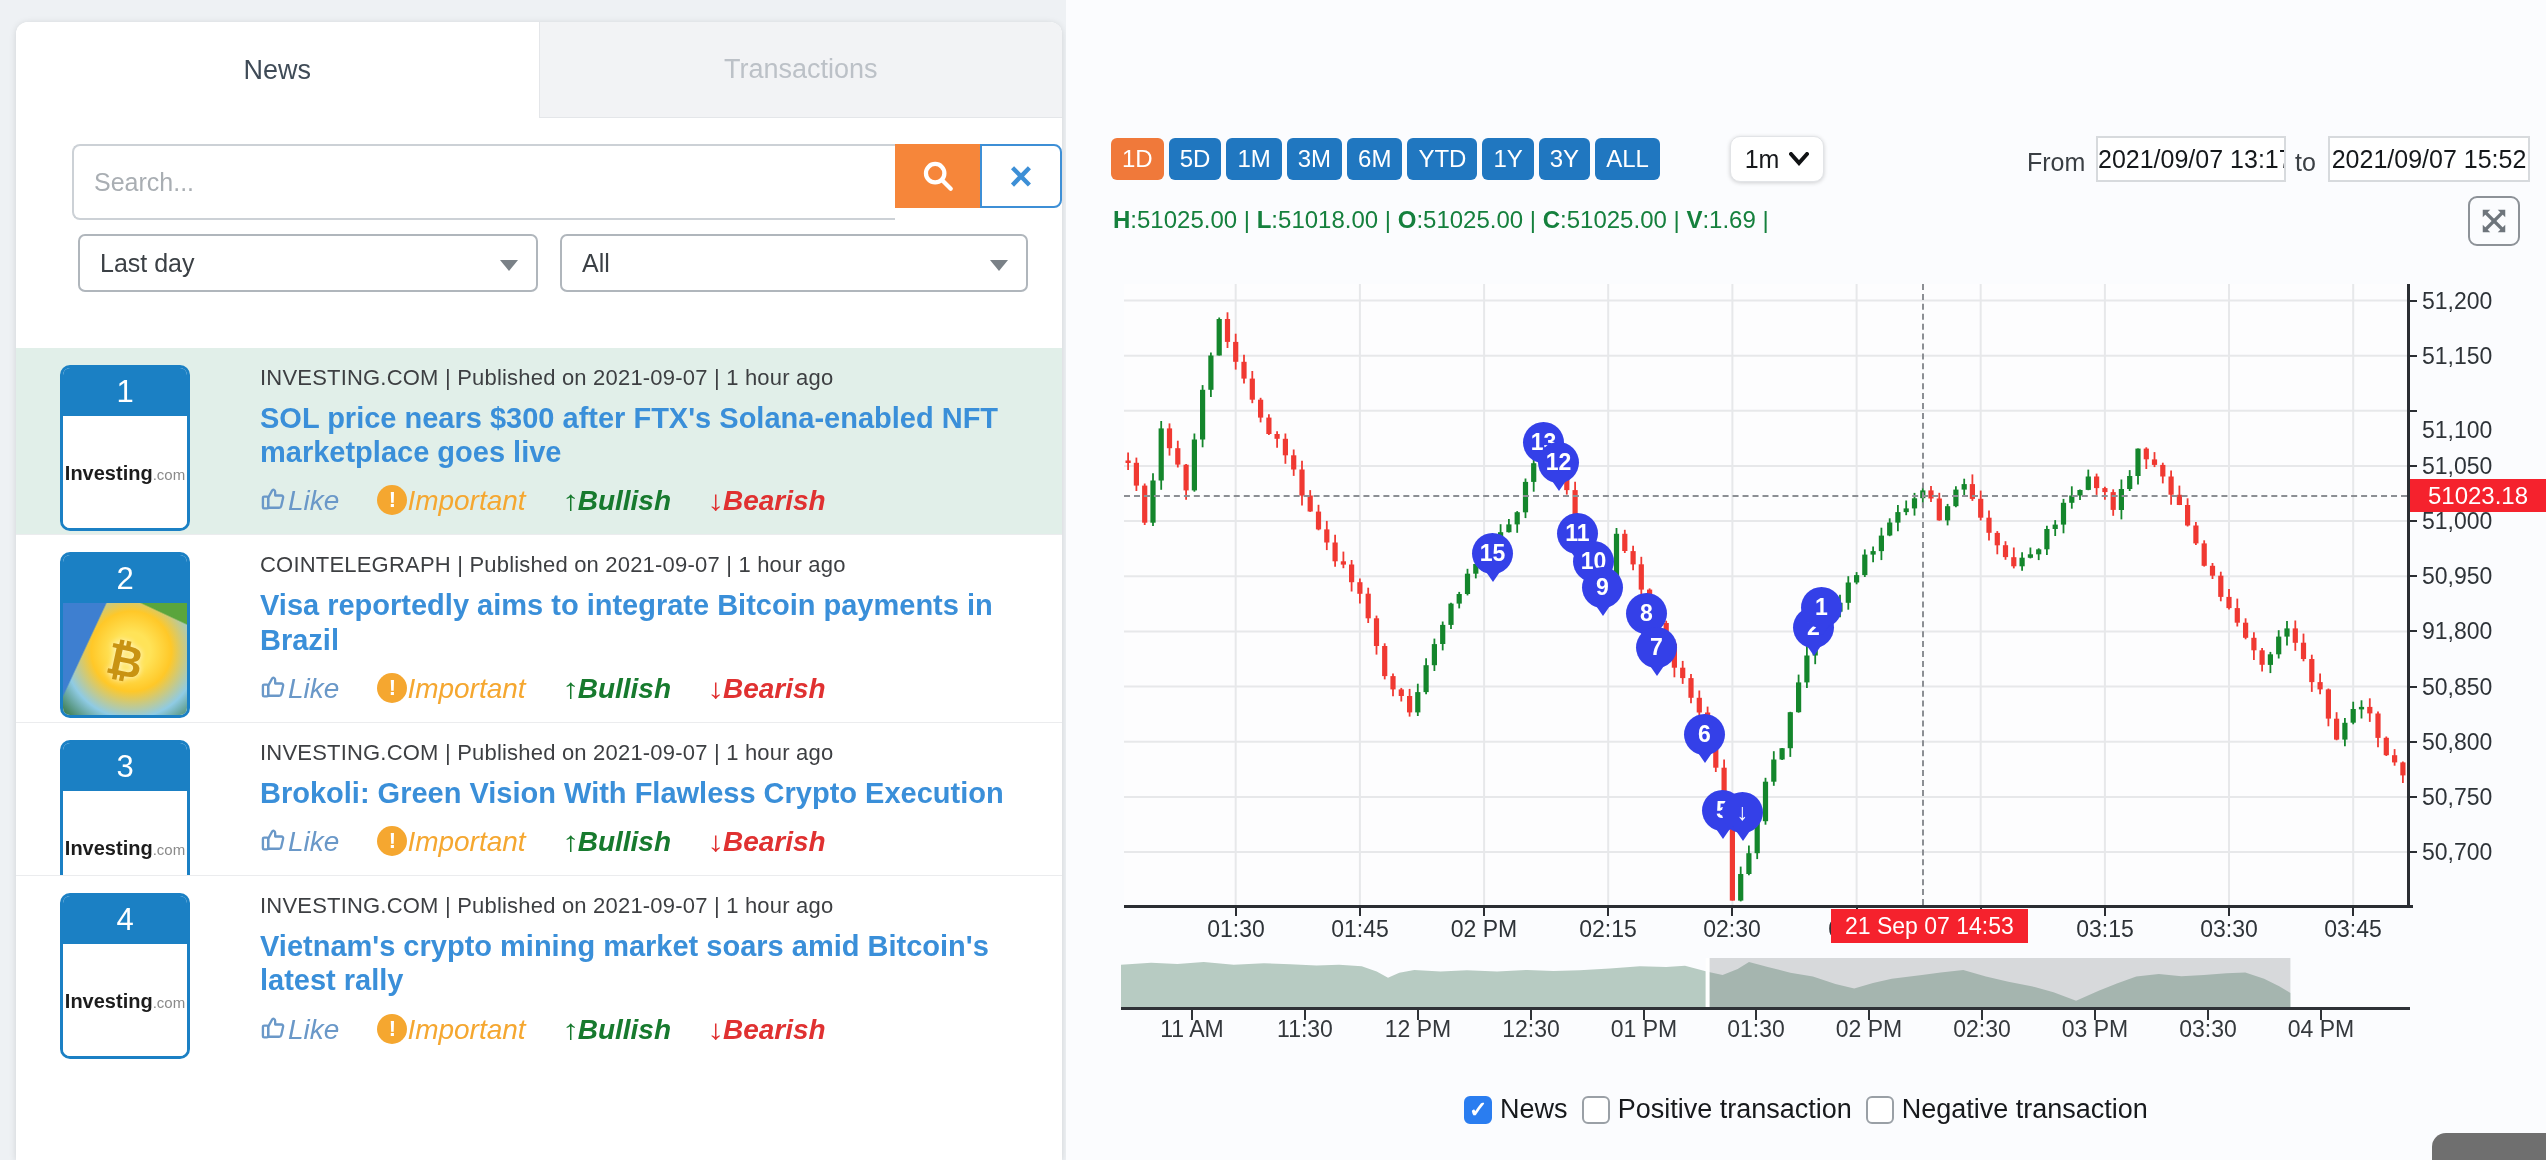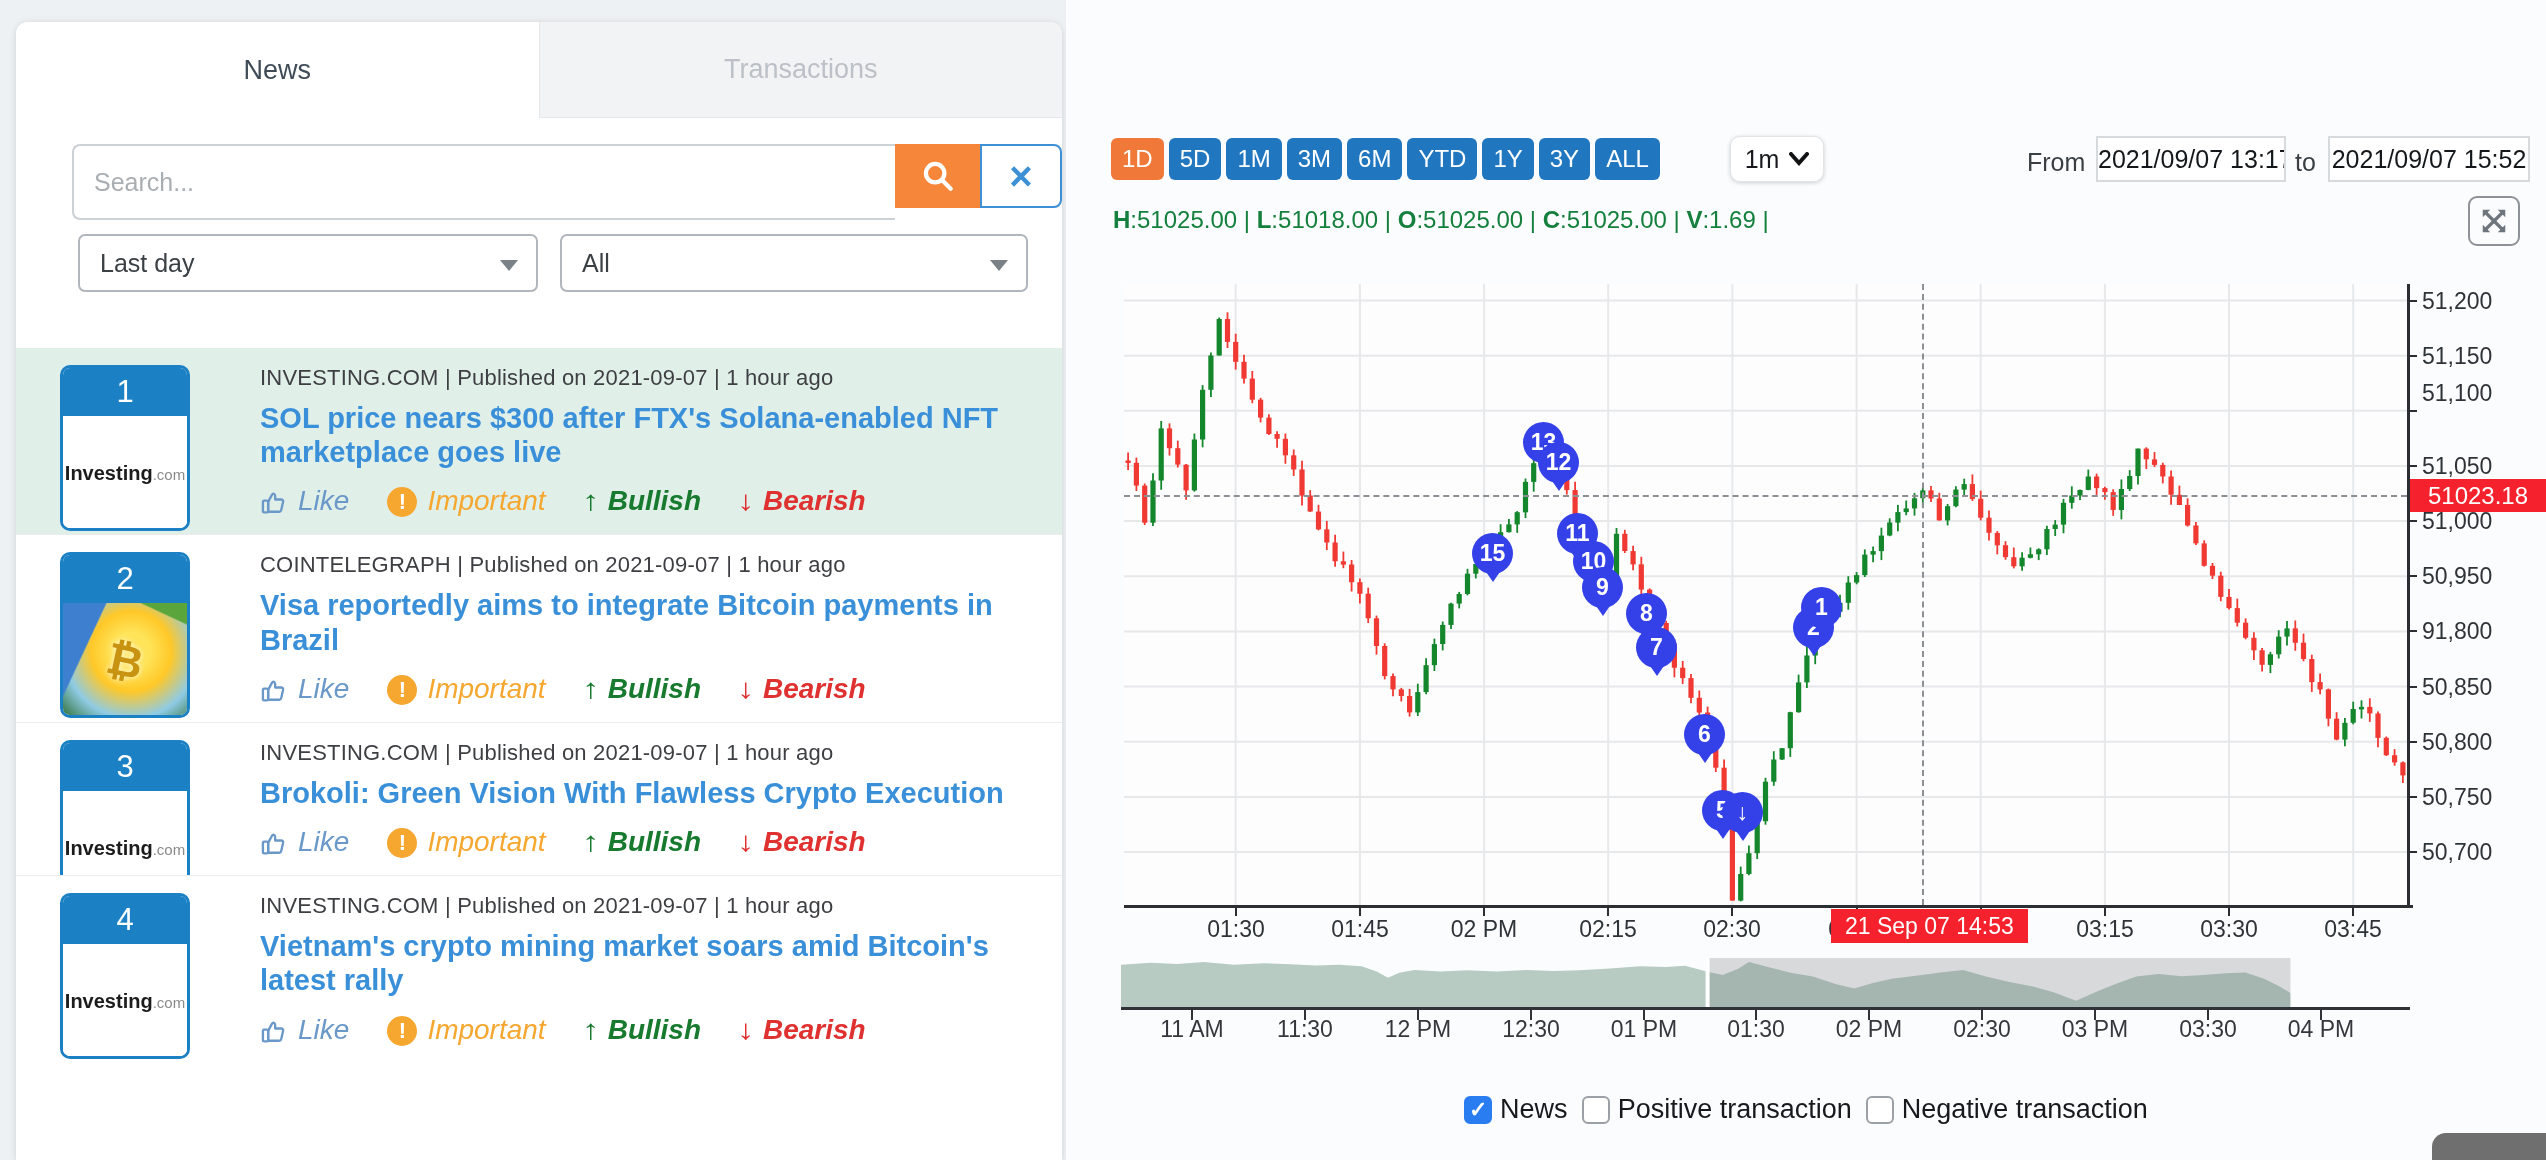--- a/index.html
+++ b/index.html
@@ -54,21 +54,21 @@
       linear-gradient(115deg, #3e7fd0 0 24%, rgba(62,127,208,0) 25%),
       radial-gradient(circle at 55% 42%, #ffe358 0 20%, #ffc828 42%, #8fcbe4 70%, #2d6e35 100%); }
   .pic .btc { font-size:44px; font-weight:bold; color:#c99312; transform:rotate(12deg);
     text-shadow:0 0 6px rgba(255,255,255,.8); }
   .nw-content { margin-left:200px; width:800px; }
   .nw-meta { font-size:22px; color:#3d3f42; letter-spacing:.2px; }
   .nw-title { margin-top:10px; font-size:29px; line-height:1.18; font-weight:bold;
     color:#3a8fd9; cursor:pointer; }
   .nw-actions { margin-top:16px; display:flex; align-items:center; gap:38px;
     font-size:28px; }
-  .act { display:flex; align-items:flex-end; gap:10px; cursor:pointer; }
+  .act { display:flex; align-items:flex-start; cursor:pointer; }
   .act.like { color:#6a98c8; }
   .act.important { color:#f5a730; }
   .act.bull { color:#177a2e; font-weight:bold; }
   .act.bear { color:#e03131; font-weight:bold; }
   .imp-ic { width:30px; height:30px; border-radius:50%; background:#f5a730; color:#fff;
     font-size:22px; font-weight:bold; display:flex; align-items:center; justify-content:center; }
   .arrow-glyph { font-weight:bold; transform:scaleX(1.25); display:inline-block; }
 
   
   #chart-panel { position:absolute; left:1066px; top:0; width:1480px; height:1160px;
@@ -676,21 +676,21 @@
         </svg>
       </div>
     <div id="xaxis-line"></div>
     <div id="yaxis-line"></div>
     <div id="y-labels">
         <div class="ytick" style="top:300px"></div>
         <div class="ylab" style="top:288px">51,200</div>
         <div class="ytick" style="top:355px"></div>
         <div class="ylab" style="top:343px">51,150</div>
         <div class="ytick" style="top:410px"></div>
-        <div class="ylab" style="top:380px">51,100</div>
+        <div class="ylab" style="top:417px">51,100</div>
         <div class="ytick" style="top:465px"></div>
         <div class="ylab" style="top:453px">51,050</div>
         <div class="ytick" style="top:520px"></div>
         <div class="ylab" style="top:508px">51,000</div>
         <div class="ytick" style="top:575px"></div>
         <div class="ylab" style="top:563px">50,950</div>
         <div class="ytick" style="top:630px"></div>
         <div class="ylab" style="top:618px">91,800</div>
         <div class="ytick" style="top:686px"></div>
         <div class="ylab" style="top:674px">50,850</div>

